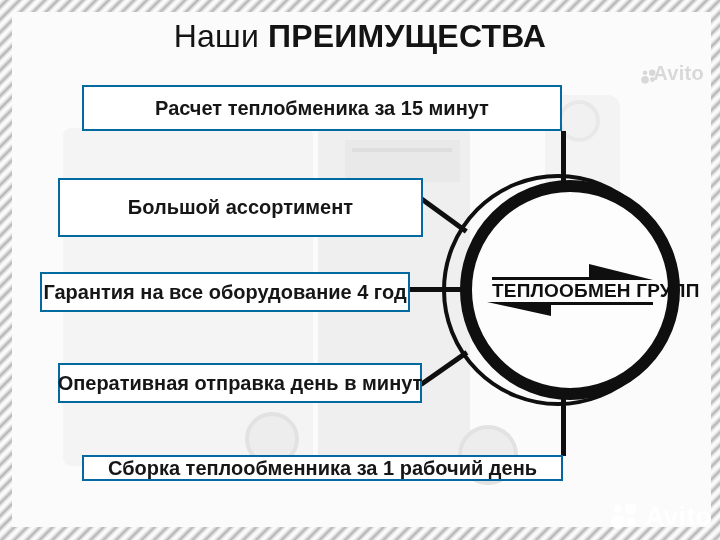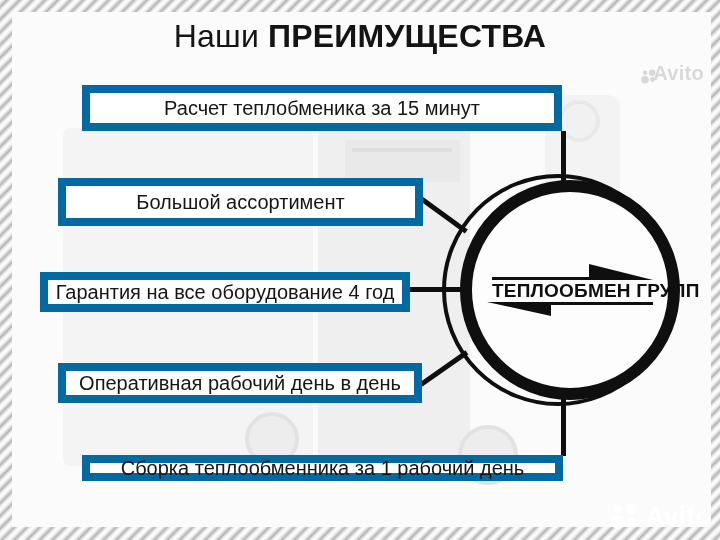--- a/index.html
+++ b/index.html
@@ -31,25 +31,25 @@
   .ph-port3{left:558px;top:100px;width:34px;height:34px;background:#f1f1f1;border-color:#e8e8e8;}
 
   .title{
     position:absolute;left:0;top:18px;width:720px;text-align:center;
     font-size:32px;color:#141414;letter-spacing:0.2px;z-index:5;
   }
   .title .t-bold{font-weight:bold;margin-left:9px;}
 
   .advbox{
     position:absolute;box-sizing:border-box;background:#ffffff;
-    border:8px solid #0369a1;display:flex;align-items:center;justify-content:center;
-    font-size:20px;color:#161616;z-index:4;white-space:nowrap;
+    border:2px solid #0369a1;display:flex;align-items:center;justify-content:center;
+    font-size:20px;color:#161616;z-index:4;white-space:nowrap;font-weight:bold;
   }
   .b1{left:82px;top:85px;width:480px;height:46px;}
-  .b2{left:58px;top:178px;width:365px;height:48px;}
+  .b2{left:58px;top:178px;width:365px;height:59px;}
   .b3{left:40px;top:272px;width:370px;height:40px;}
   .b4{left:58px;top:363px;width:364px;height:40px;}
   .b5{left:82px;top:455px;width:481px;height:26px;}
 
   .connector{position:absolute;background:#0f0f0f;z-index:2;}
   .c1{left:561px;top:131px;width:5px;height:51px;}
   .c2{left:421px;top:196px;width:56px;height:5px;transform-origin:left center;transform:rotate(36deg);}
   .c3{left:408px;top:287px;width:56px;height:5px;}
   .c4{left:421px;top:382px;width:56px;height:5px;transform-origin:left center;transform:rotate(-35deg);}
   .c5{left:561px;top:398px;width:5px;height:58px;}
@@ -129,21 +129,21 @@
 <div class="advbox b1">
   <span>Расчет теплобменика за 15 минут</span>
 </div>
 <div class="advbox b2">
   <span>Большой ассортимент</span>
 </div>
 <div class="advbox b3">
   <span>Гарантия на все оборудование 4 год</span>
 </div>
 <div class="advbox b4">
-  <span>Оперативная рабочий день в день</span>
+  <span>Оперативная отправка день в минут</span>
 </div>
 <div class="advbox b5">
   <span>Сборка теплообменника за 1 рабочий день</span>
 </div>
 
 <div class="ring-thin"></div>
 <div class="circle-main">
   <div class="logo">
     <div class="logo-top">
       <div class="rule"></div>

